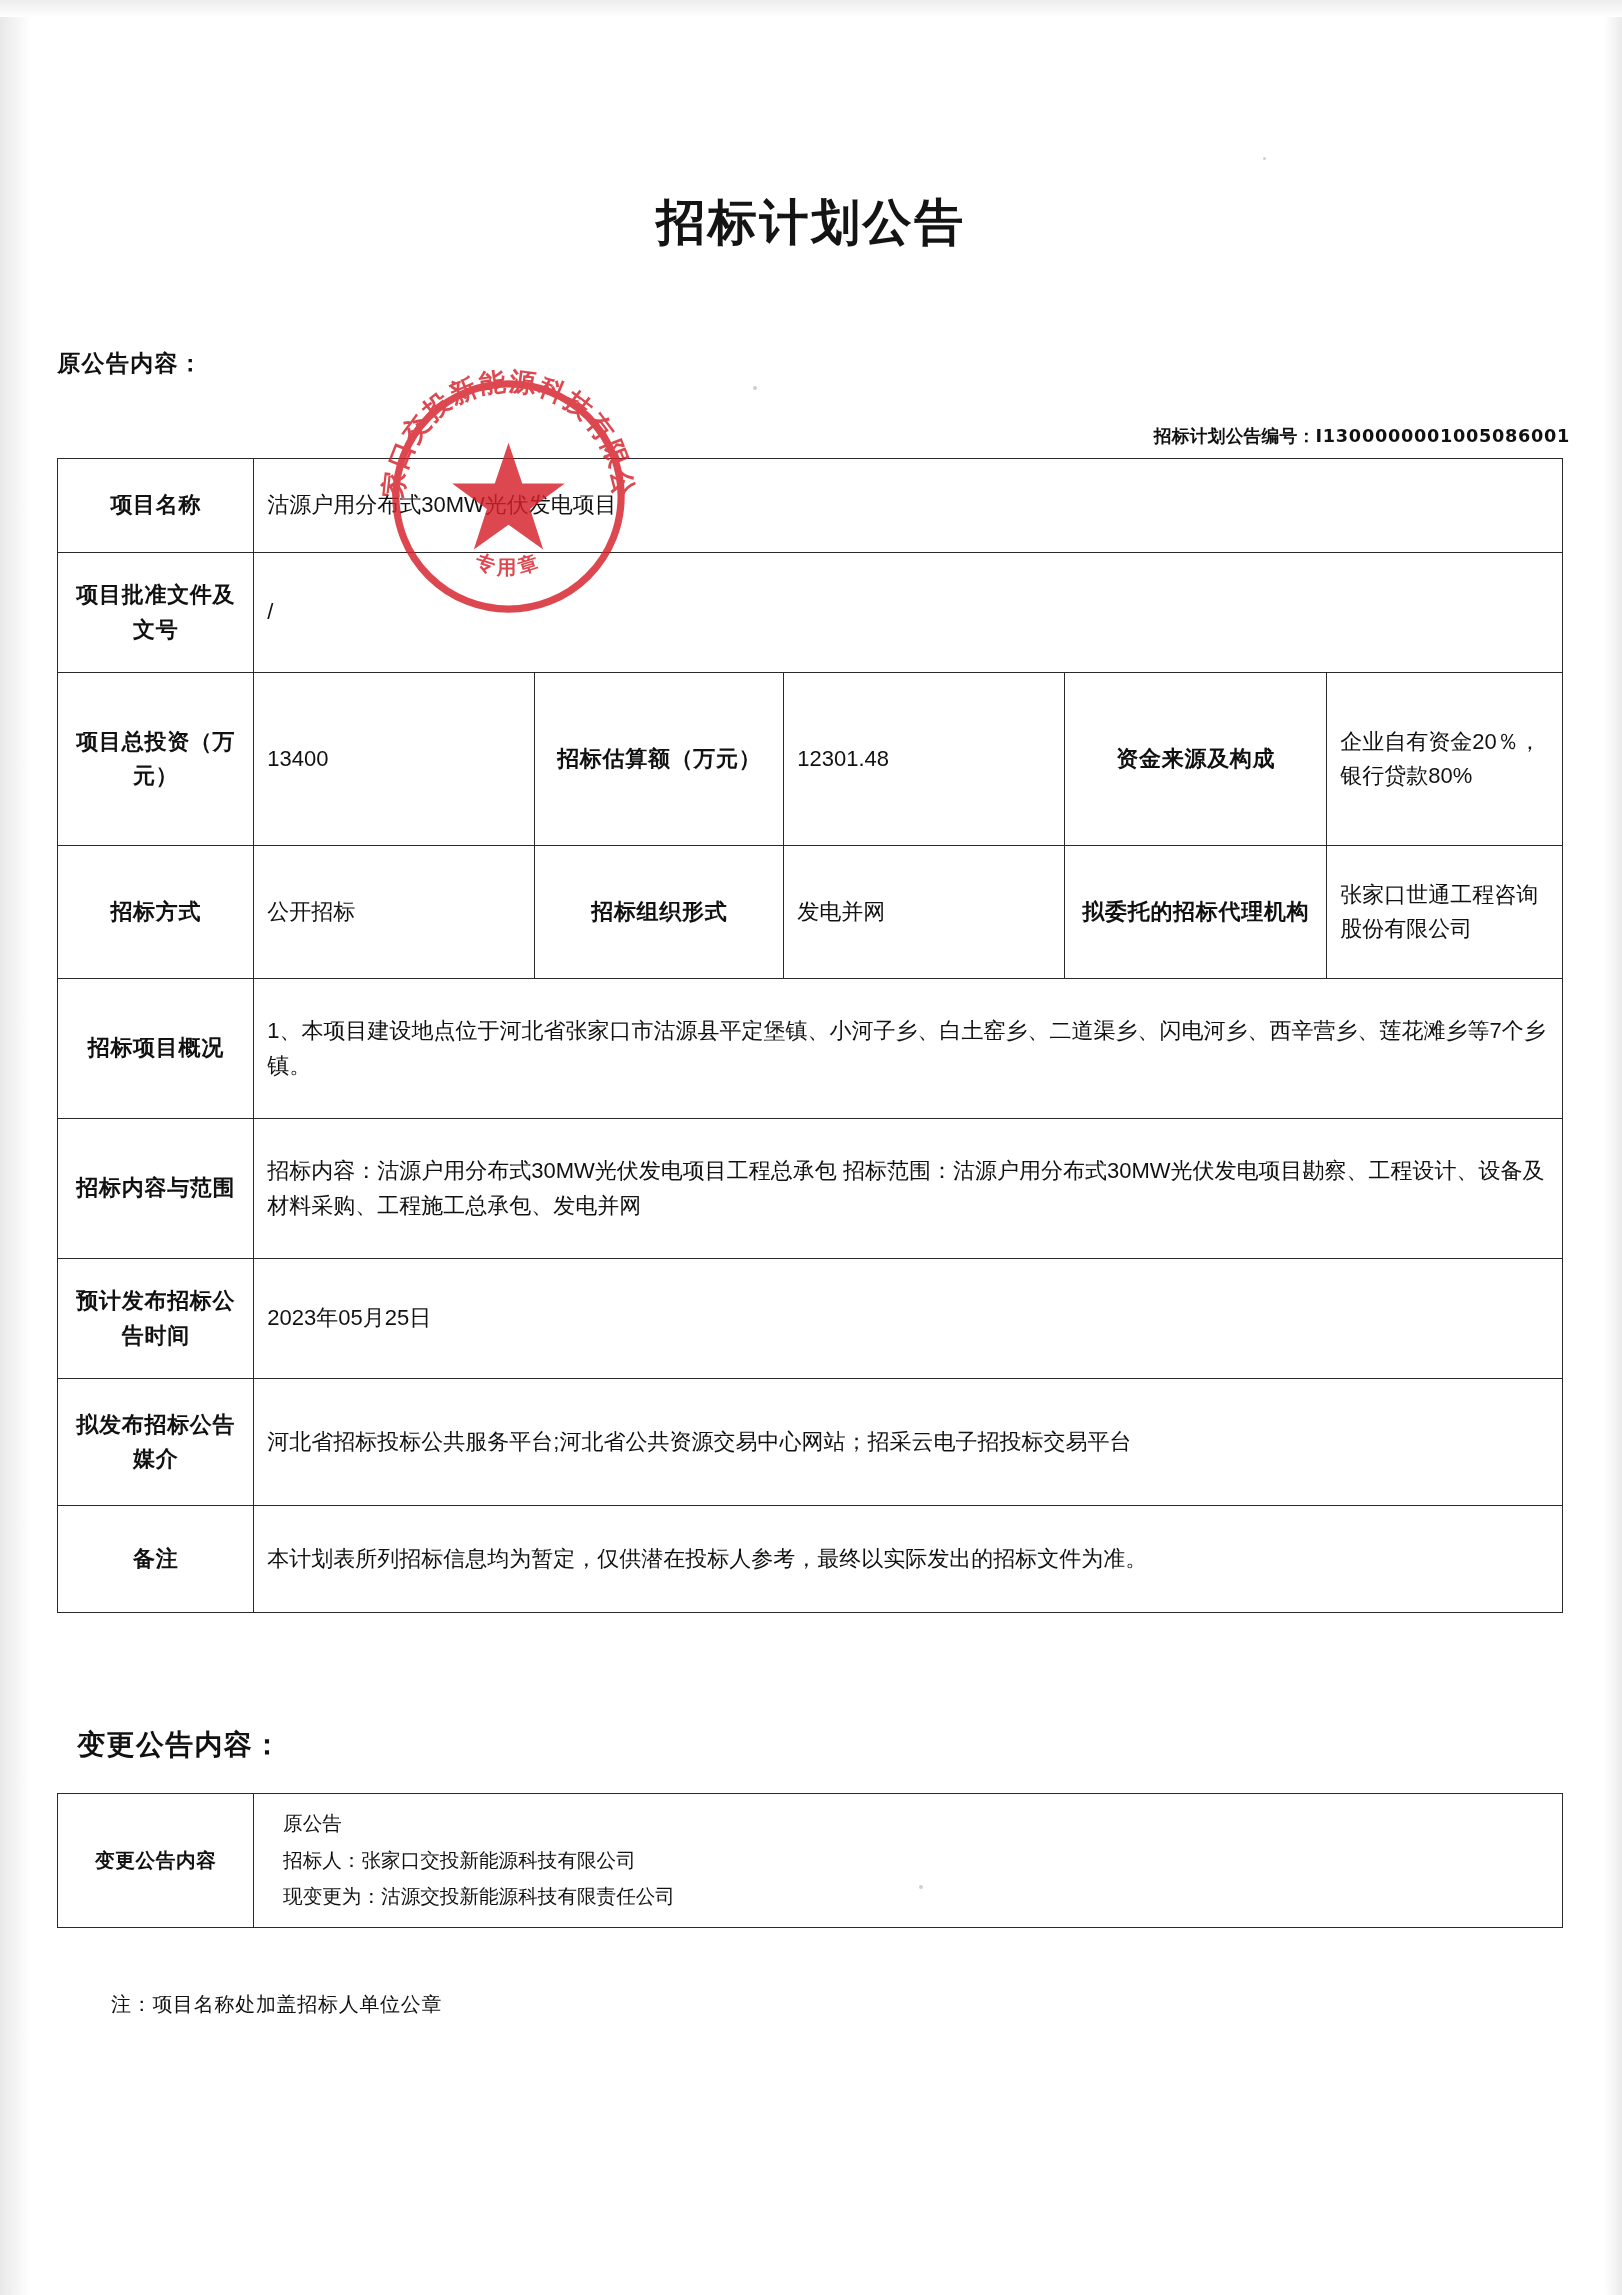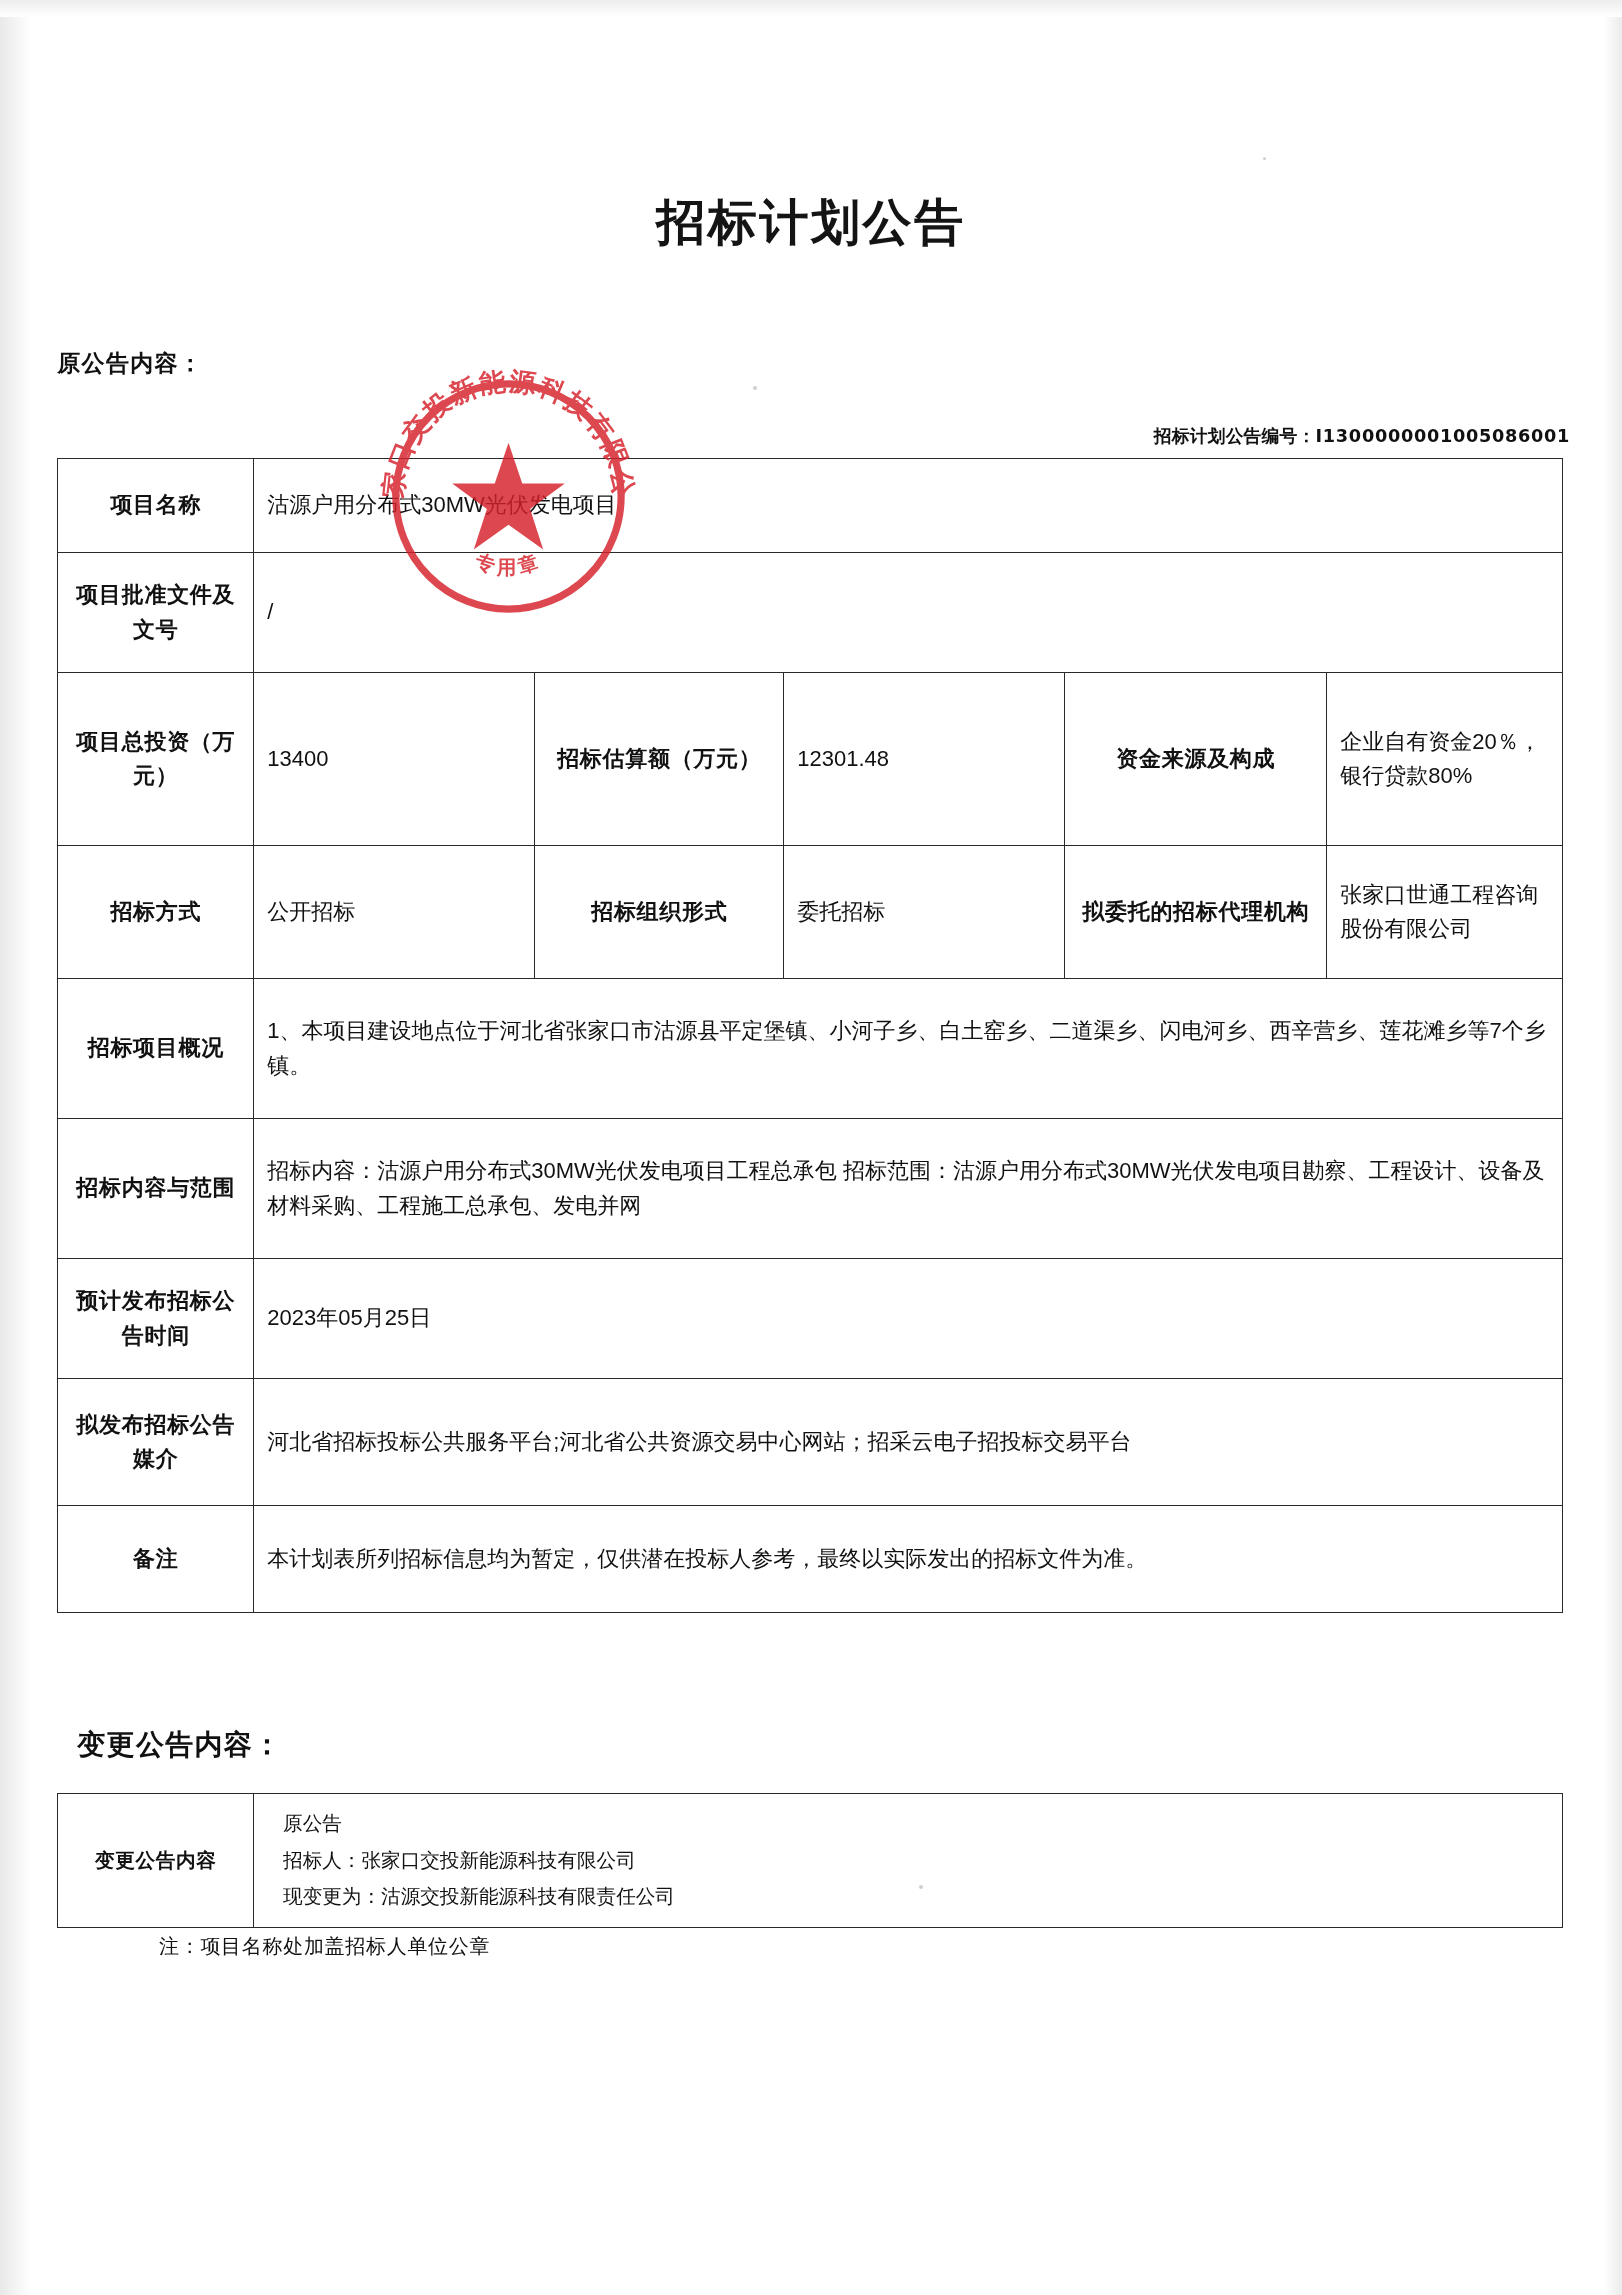--- a/index.html
+++ b/index.html
@@ -136,24 +136,23 @@
     left: 18.3px;
     top: 1726px;
     font-size: 28px;
     font-weight: 700;
     letter-spacing: 1.3px;
     padding-left: 20px;
   }
   .footnote {
     position: absolute;
     left: 72px;
-    top: 1933px;
+    top: 1991px;
     font-size: 20px;
     letter-spacing: 0.7px;
-    margin-left: 48px;
   }
   
   .seal {
     position: absolute;
     left: 332px;
     top: 359px;
     width: 275px;
     height: 275px;
     pointer-events: none;
     opacity: 0.82;
@@ -210,21 +209,21 @@
           <td class="val val-pad">13400</td>
           <td class="lbl">招标估算额（万元）</td>
           <td class="val val-pad">12301.48</td>
           <td class="lbl">资金来源及构成</td>
           <td class="val val-pad">企业自有资金20％，银行贷款80%</td>
         </tr>
         <tr>
           <td class="lbl" style="height:111px">招标方式</td>
           <td class="val val-pad">公开招标</td>
           <td class="lbl">招标组织形式</td>
-          <td class="val val-pad">委托招标</td>
+          <td class="val val-pad">发电并网</td>
           <td class="lbl">拟委托的招标代理机构</td>
           <td class="val val-pad">张家口世通工程咨询股份有限公司</td>
         </tr>
         <tr>
           <td class="lbl" style="height:118px">招标项目概况</td>
           <td class="val val-pad" colspan="5">1、本项目建设地点位于河北省张家口市沽源县平定堡镇、小河子乡、白土窑乡、二道渠乡、闪电河乡、西辛营乡、莲花滩乡等7个乡镇。</td>
         </tr>
         <tr>
           <td class="lbl" style="height:118px">招标内容与范围</td>
           <td class="val val-pad" colspan="5">招标内容：沽源户用分布式30MW光伏发电项目工程总承包 招标范围：沽源户用分布式30MW光伏发电项目勘察、工程设计、设备及材料采购、工程施工总承包、发电并网</td>

